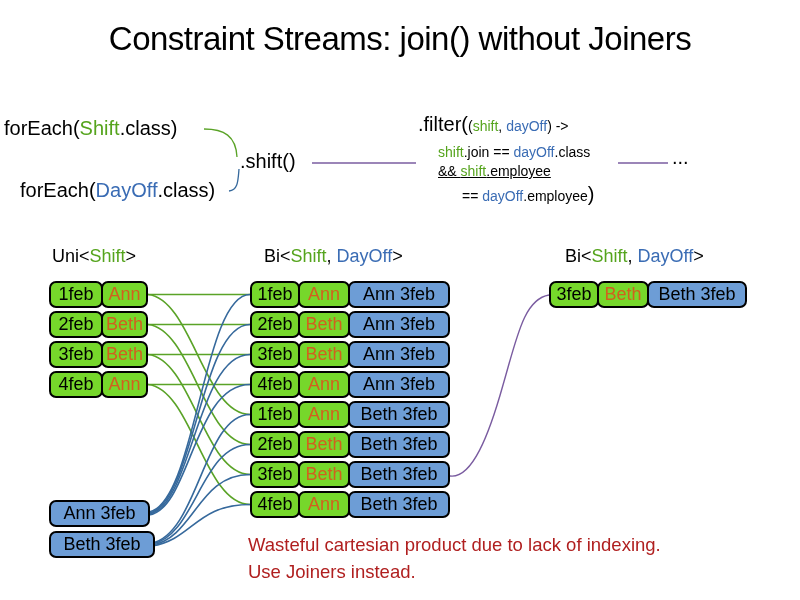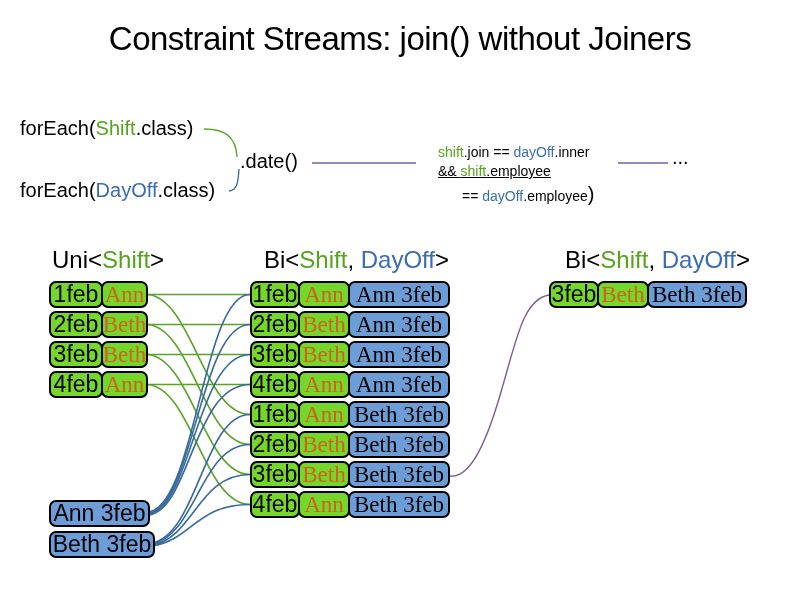--- a/index.html
+++ b/index.html
@@ -9,27 +9,27 @@
   
   .title{top:20px;left:0;width:800px;text-align:center;font-size:33px;letter-spacing:-0.5px;}
   .subtitle{top:65px;left:0;width:800px;text-align:center;font-size:13.5px;}
   
   .code{font-size:20px;white-space:nowrap;}
   .small{font-size:14px;}
   .tok-green{color:#55a41d;}
   .tok-blue{color:#3a6cb4;}
   .tok-orange{color:#d2601e;}
   
-  .typelabel{font-size:24px;white-space:nowrap;}
+  .typelabel{font-size:18px;white-space:nowrap;}
   
   .row{position:absolute;display:flex;height:27px;}
   .cell{box-sizing:border-box;height:27px;border:2px solid #000;border-radius:7px;
         display:flex;align-items:center;justify-content:center;
-        font-size:23px;white-space:nowrap;}
-  .cell + .cell{margin-left:-2px;font-family:Liberation Serif, serif;}
+        font-size:18px;white-space:nowrap;}
+  .cell + .cell{margin-left:-2px;}
   .green{background:#76d72b;}
   .blue{background:#6d9dd6;text-align:right;}
   .footnote{font-size:18.5px;color:#b01f1f;line-height:27px;white-space:nowrap;}
   svg.wires{position:absolute;top:0;left:0;}
 </style>
 </head>
 <body>
 
 <div id="slide">
 
@@ -60,30 +60,33 @@
       <path d="M149 515 C190 509 194 384.5 250 384.5"></path>
       <path d="M152 543 C198 534 204 414.5 250 414.5"></path>
       <path d="M152 544 C196 536 201 444.5 250 444.5"></path>
       <path d="M152 545 C194 538 198 474.5 250 474.5"></path>
       <path d="M152 546 C192 540 196 504.5 250 504.5"></path>
     </g>
   </svg>
 
   <div class="abs title">Constraint Streams: join() without Joiners</div>
 
-  <div class="abs code" style="left:20px;top:117px;">
+  <div class="abs code" style="left:4px;top:117px;">
     <span>forEach(</span><span class="tok-green">Shift</span><span>.class)</span>
   </div>
   <div class="abs code" style="left:20px;top:179px;">
     <span>forEach(</span><span class="tok-blue">DayOff</span><span>.class)</span>
   </div>
-  <div class="abs code" style="left:240px;top:150px;">.date()</div>
+  <div class="abs code" style="left:240px;top:150px;">.shift()</div>
 
+  <div class="abs code" style="left:418px;top:113px;">
+    <span>.filter(</span><span class="small"><span>(</span><span class="tok-green">shift</span><span>, </span><span class="tok-blue">dayOff</span><span>) -&gt;</span></span>
+  </div>
   <div class="abs code small" style="left:438px;top:144px;">
-    <span class="tok-green">shift</span><span>.join == </span><span class="tok-blue">dayOff</span><span>.inner</span>
+    <span class="tok-green">shift</span><span>.join == </span><span class="tok-blue">dayOff</span><span>.class</span>
   </div>
   <div class="abs code small" style="left:438px;top:163px;text-decoration:underline;">
     <span>&amp;&amp; </span><span class="tok-green">shift</span><span>.employee</span>
   </div>
   <div class="abs code small" style="left:462px;top:183px;">
     <span>== </span><span class="tok-blue">dayOff</span><span>.employee</span><span style="font-size:20px;">)</span>
   </div>
   <div class="abs code" style="left:672px;top:146px;">...</div>
 
   <div class="abs typelabel" style="left:52px;top:246px;">
@@ -160,14 +163,18 @@
     <div class="cell blue" style="width:100px;">Beth 3feb</div>
   </div>
 
   <div class="row" style="left:49px;top:500px;">
     <div class="cell blue" style="width:101px;">Ann 3feb</div>
   </div>
   <div class="row" style="left:49px;top:531px;">
     <div class="cell blue" style="width:106px;">Beth 3feb</div>
   </div>
 
+  <div class="abs footnote" style="left:248px;top:531px;">
+    <div>Wasteful cartesian product due to lack of indexing.</div>
+    <div>Use Joiners instead.</div>
+  </div>
 
 </div>
 
 </body></html>

